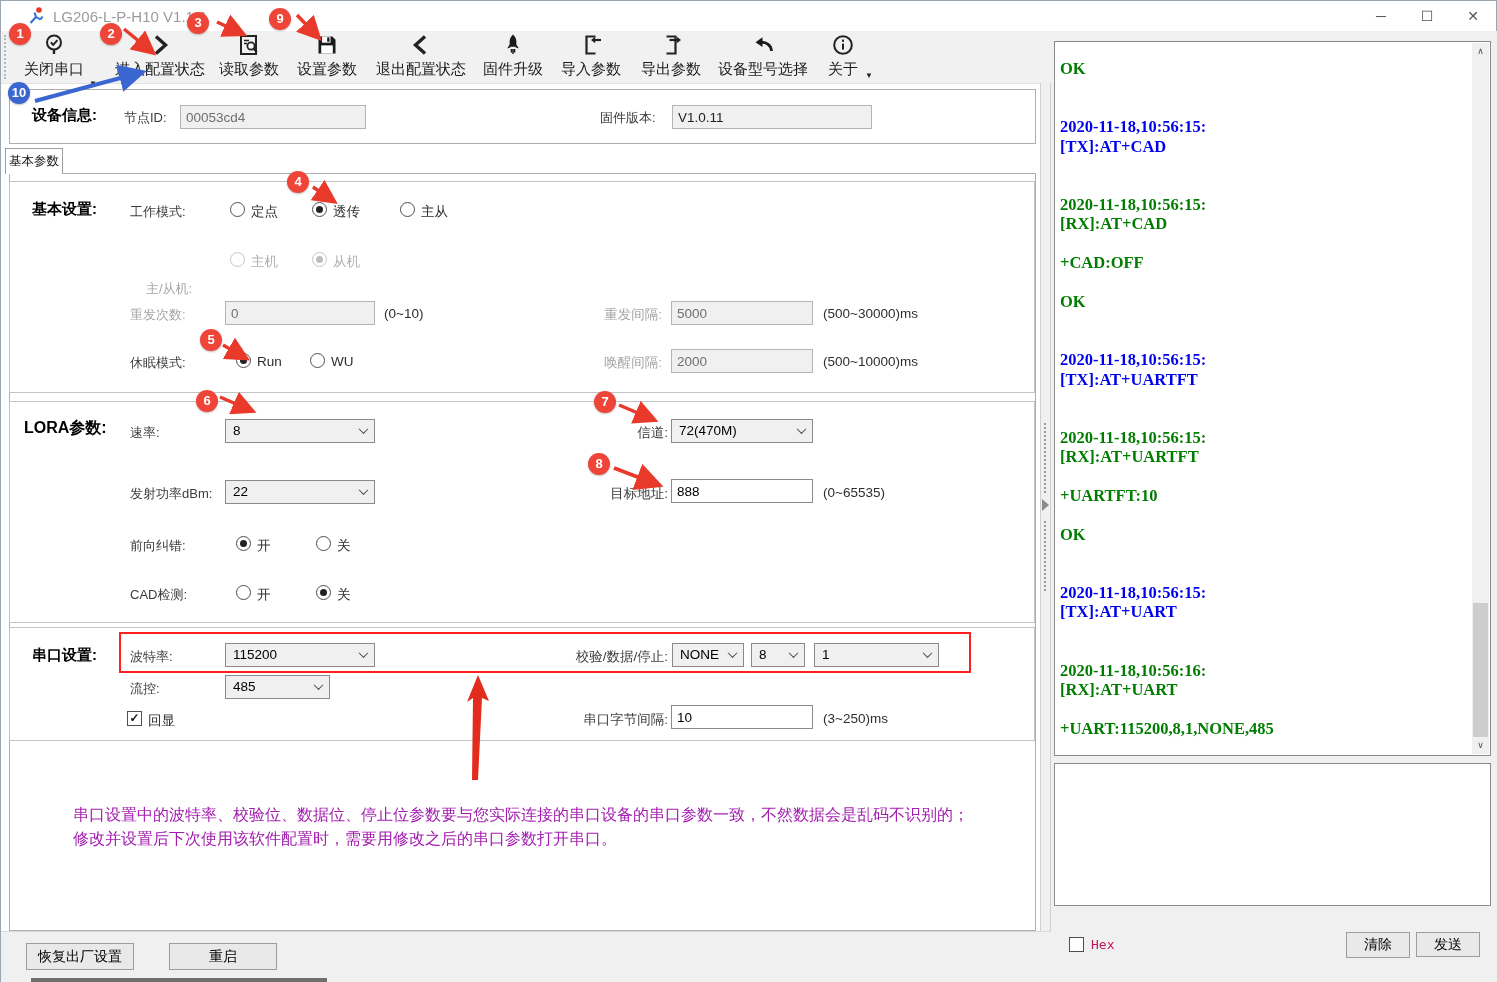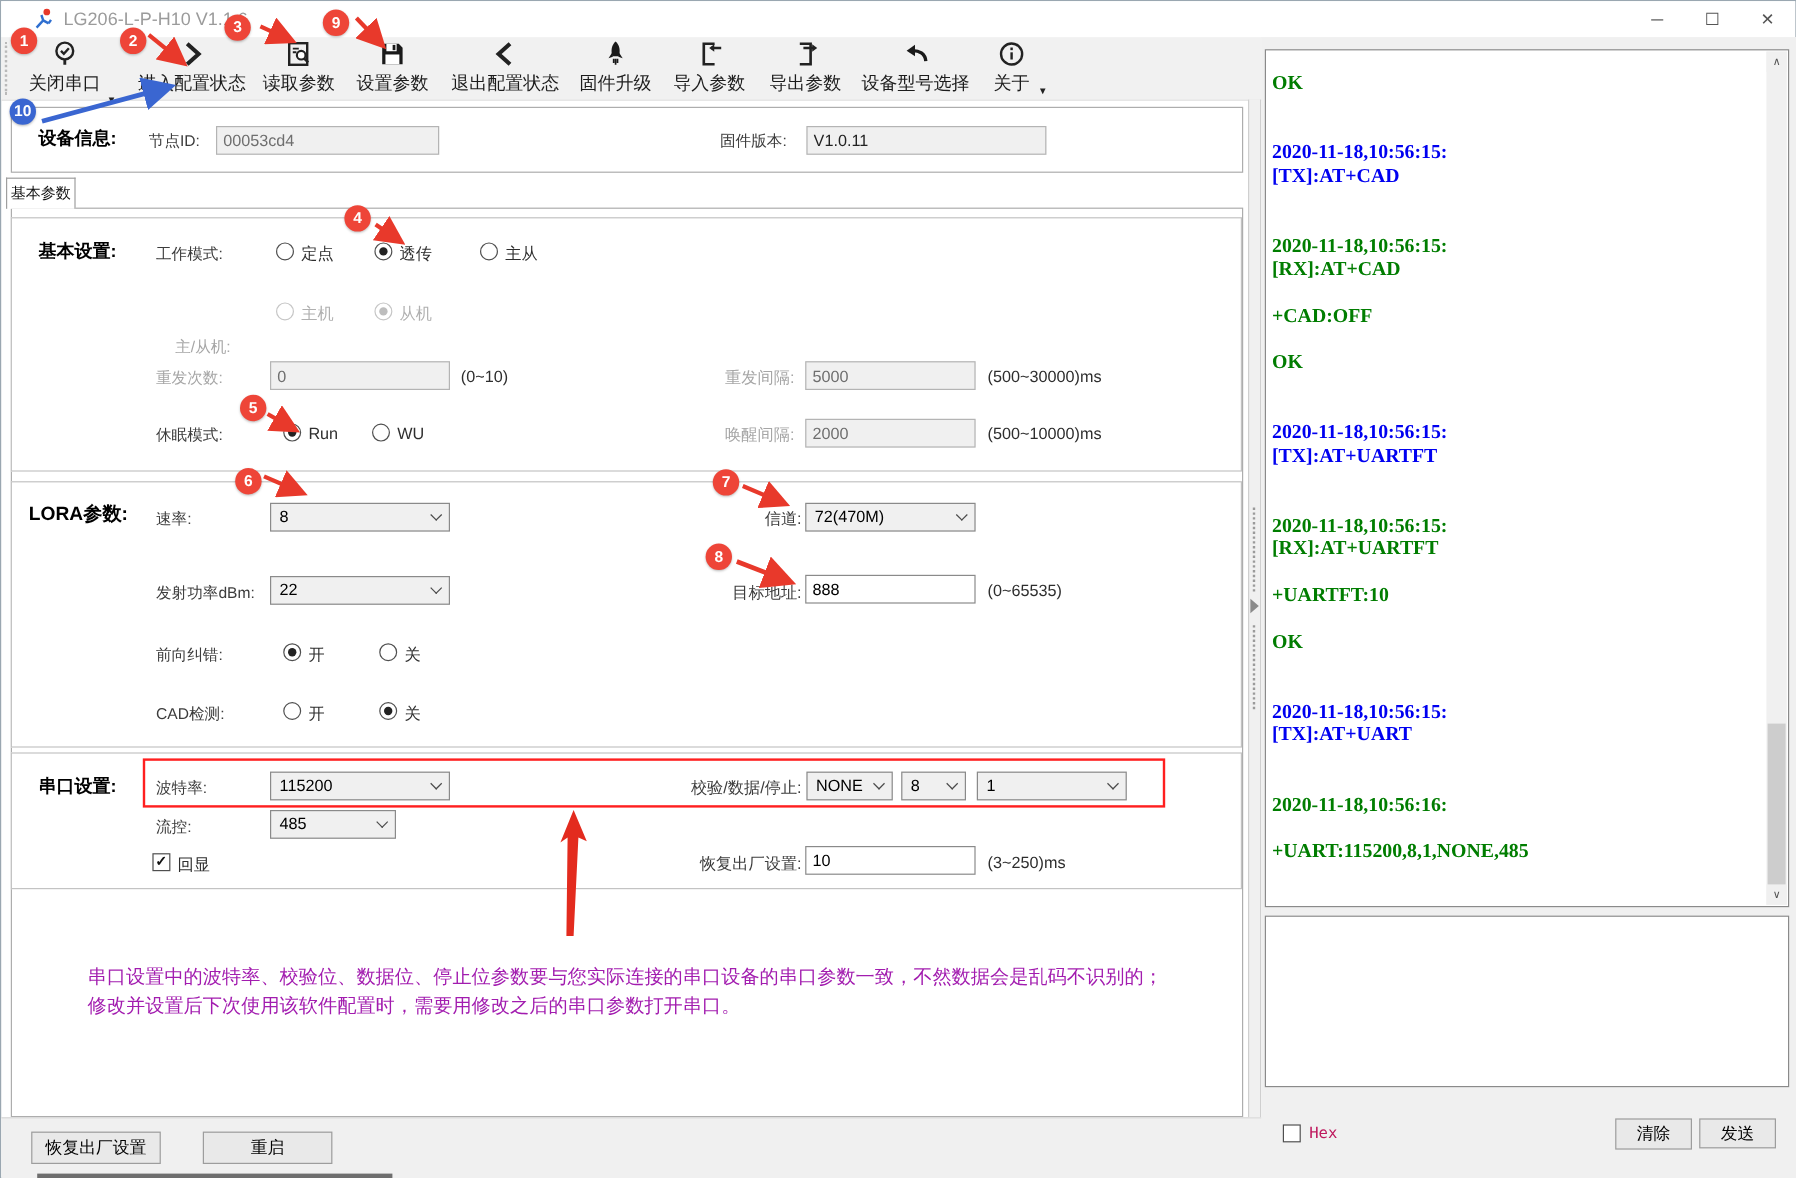--- a/index.html
+++ b/index.html
@@ -335,21 +335,21 @@
 
     <span class="lab" style="left:120px;top:52px;">流控:</span>
     <div class="combo" style="left:215px;top:47px;width:105px;">
       <span class="cval">485</span>
       <span class="chev"></span>
     </div>
 
     <span class="cbox" style="left:117px;top:83px;">✓</span>
     <span class="rlbl" style="left:138px;top:84px;">回显</span>
 
-    <span class="rlab" style="left:526px;top:83px;">恢复出厂设置:</span>
+    <span class="rlab" style="left:526px;top:83px;">串口字节间隔:</span>
     <input class="tbox" style="left: 661px; top: 77px; width: 142px;" value="10">
     <span class="range" style="left:813px;top:83px;">(3~250)ms</span>
   </div>
 
   <div class="note">
     <div>串口设置中的波特率、校验位、数据位、停止位参数要与您实际连接的串口设备的串口参数一致，不然数据会是乱码不识别的；</div>
     <div>修改并设置后下次使用该软件配置时，需要用修改之后的串口参数打开串口。</div>
   </div>
 
   <div class="bottomstrip">
@@ -393,20 +393,21 @@
         <div class="log-line green">+UARTFT:10</div>
         <div class="log-line green">&nbsp;</div>
         <div class="log-line green">OK</div>
         <div class="log-line green">&nbsp;</div>
         <div class="log-line green">&nbsp;</div>
         <div class="log-line blue">2020-11-18,10:56:15:</div>
         <div class="log-line blue">[TX]:AT+UART</div>
         <div class="log-line green">&nbsp;</div>
         <div class="log-line green">&nbsp;</div>
         <div class="log-line green">2020-11-18,10:56:16:</div>
+        <div class="log-line green">[RX]:AT+UART</div>
         <div class="log-line green">&nbsp;</div>
         <div class="log-line green">+UART:115200,8,1,NONE,485</div>
         <div class="log-line green">&nbsp;</div>
       </div>
     <div class="vscroll">
       <div class="varrow" style="top:0;">∧</div>
       <div class="vthumb" style="top:560px;height:136px;"></div>
       <div class="varrow" style="bottom:0;">∨</div>
     </div>
   </div>

